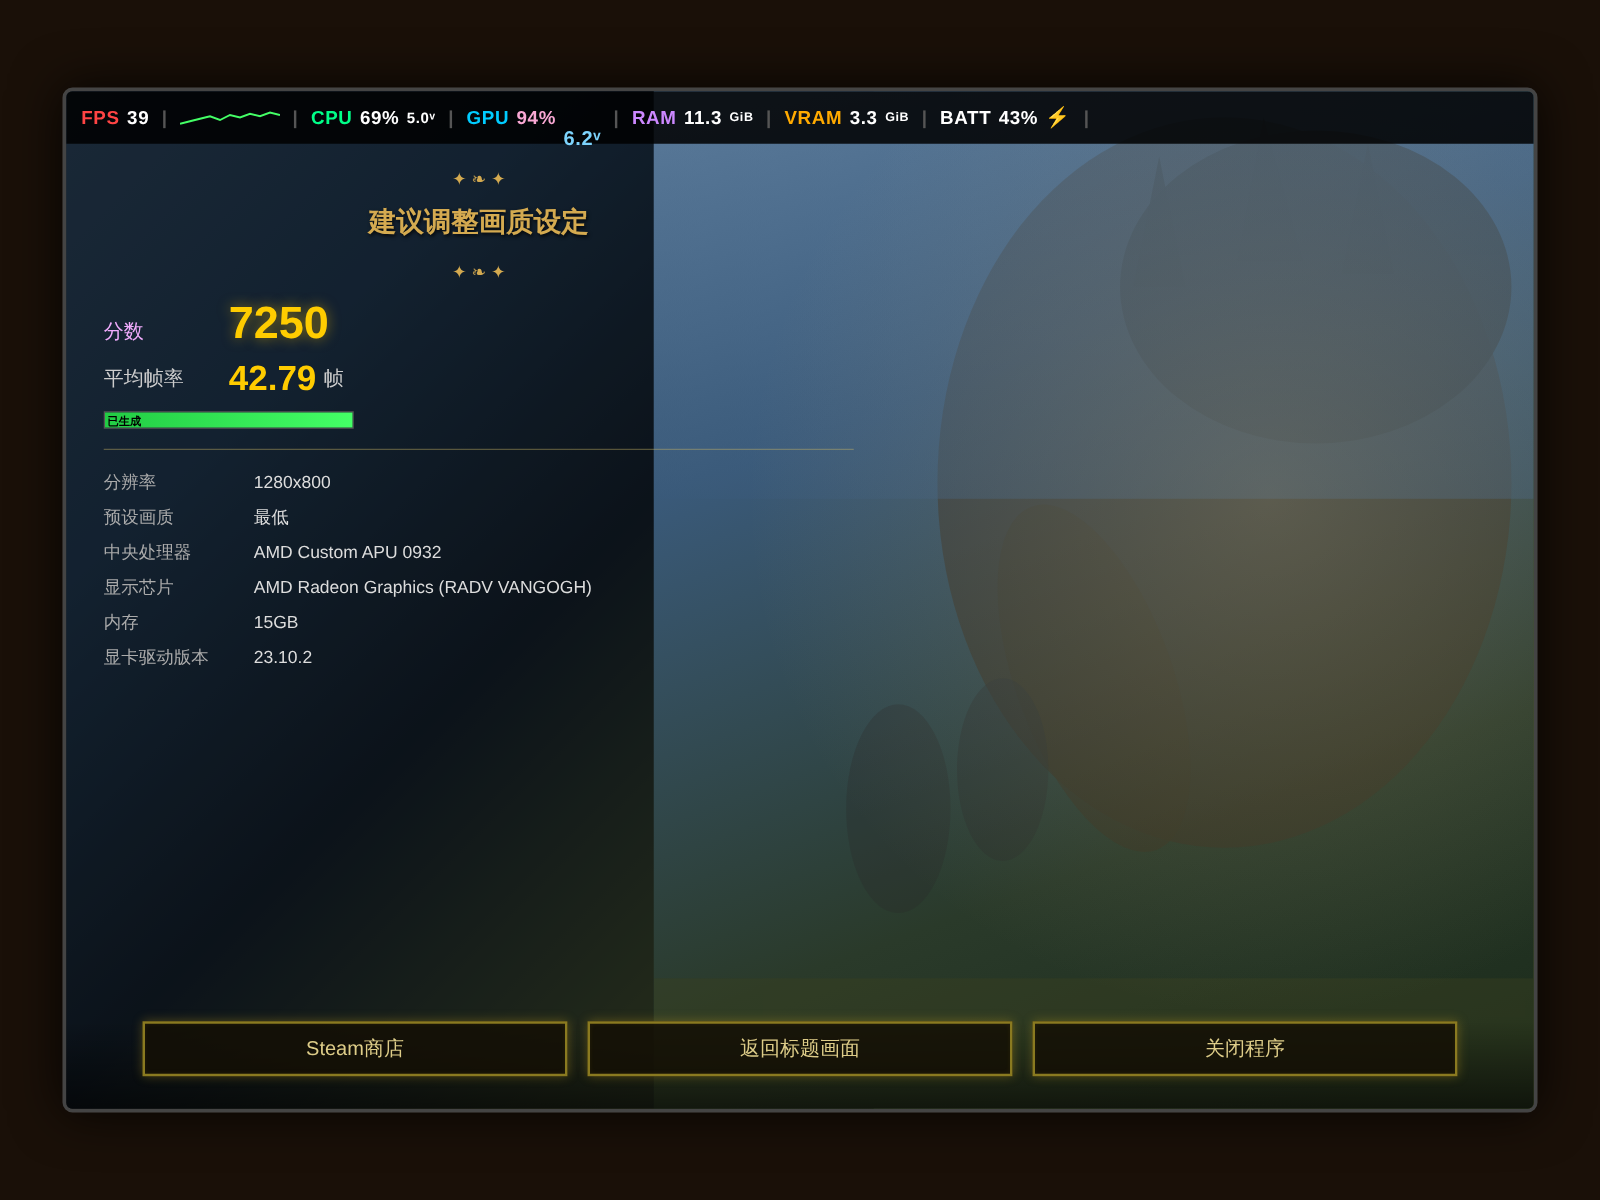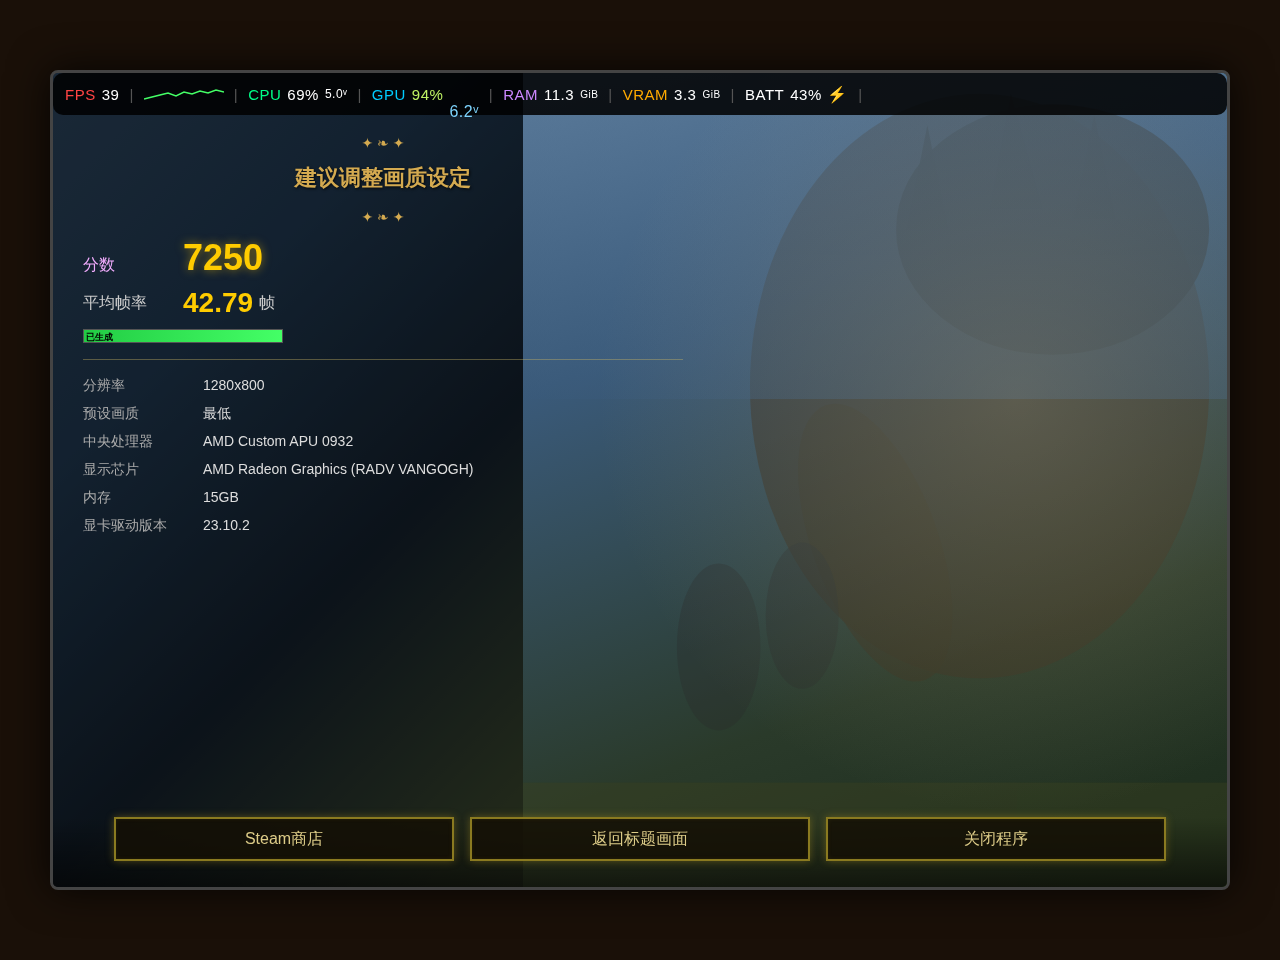--- a/index.html
+++ b/index.html
@@ -64,32 +64,31 @@
       position: absolute;
       top: 0; left: 0; right: 0;
       height: 42px;
       background: rgba(0,0,0,0.85);
       display: flex;
       align-items: center;
       padding: 0 12px;
       gap: 6px;
       z-index: 10;
       font-size: 15px;
-      font-weight: normal;
+      font-weight: bold;
       letter-spacing: 0.5px;
-      border-radius: 10px;
     }
 
     .hud-fps-label { color: #ff4444; }
     .hud-fps-val { color: #ffffff; }
     .hud-cpu-label { color: #00ff88; }
     .hud-cpu-val { color: #ffffff; }
     .hud-cpu-volt { color: #ffffff; font-size: 12px; }
     .hud-gpu-label { color: #00ccff; }
-    .hud-gpu-val { color: #bef264; }
+    .hud-gpu-val { color: #f9a8d4; }
     .hud-gpu-volt { color: #7dd3fc; font-size: 16px; margin-top: 36px; }
     .hud-ram-label { color: #cc88ff; }
     .hud-ram-val { color: #ffffff; }
     .hud-ram-unit { color: #ffffff; font-size: 10px; vertical-align: super; }
     .hud-vram-label { color: #ffaa00; }
     .hud-vram-val { color: #ffffff; }
     .hud-vram-unit { color: #ffffff; font-size: 10px; vertical-align: super; }
     .hud-batt-label { color: #ffffff; }
     .hud-batt-val { color: #ffffff; }
     .hud-icon { color: #aaaaaa; font-size: 16px; }

